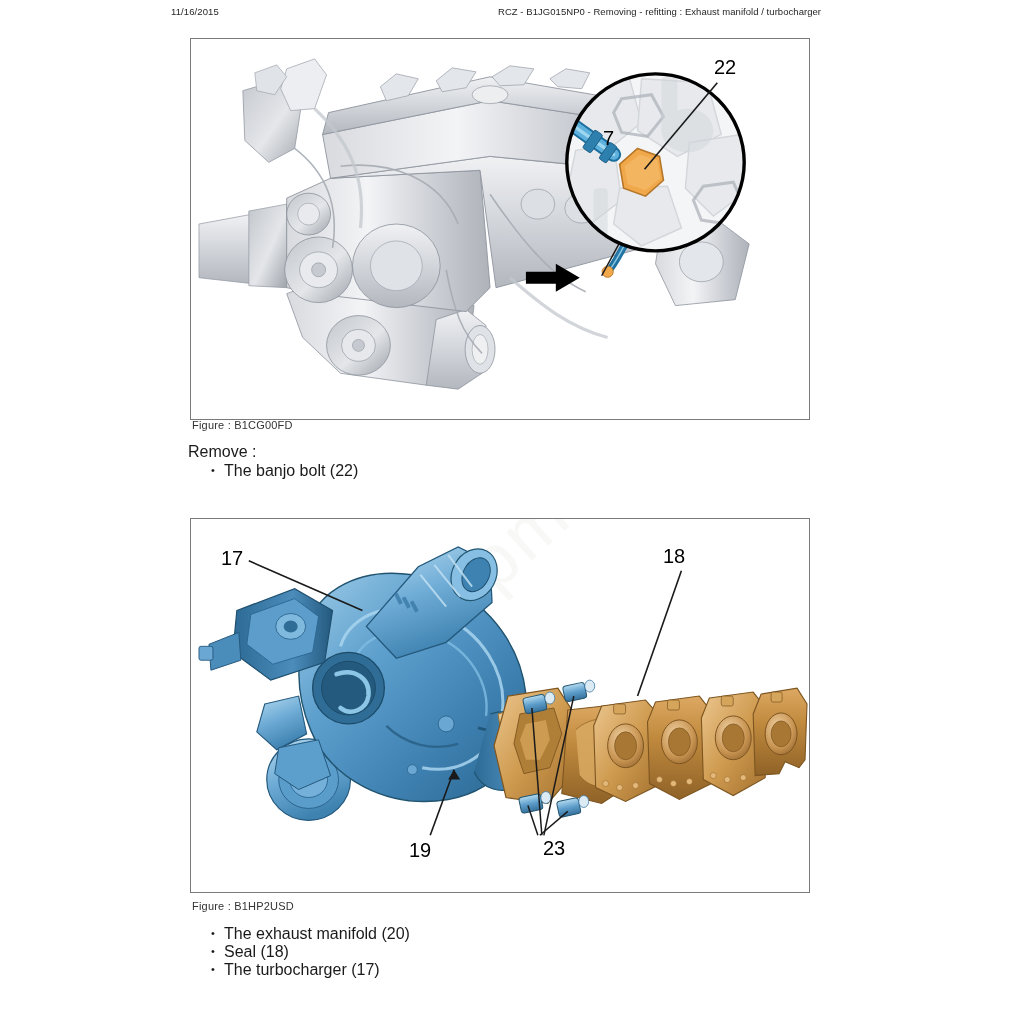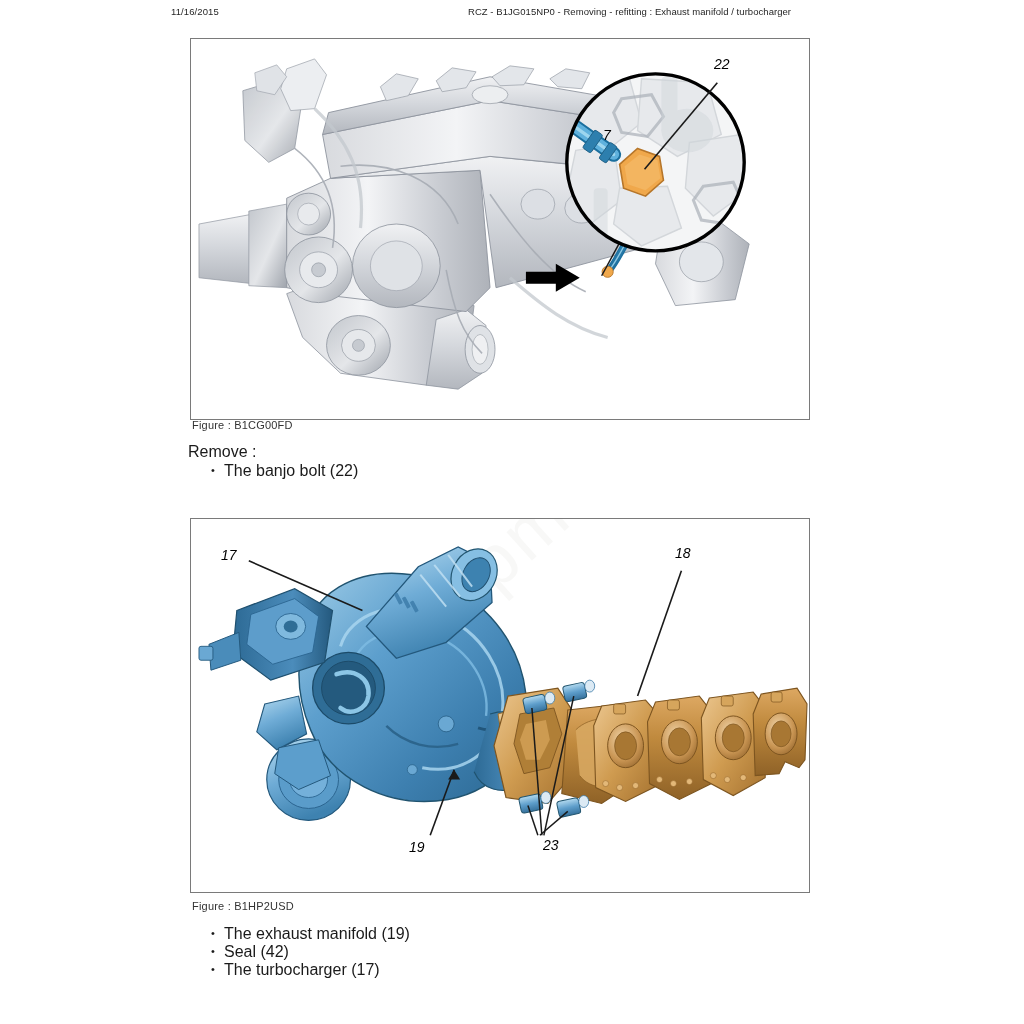--- a/index.html
+++ b/index.html
@@ -25,21 +25,21 @@
   }
   .hdr-date {
     position: absolute;
     left: 171px; top: 6px;
     font-size: 9.5px;
     color: #262626;
     letter-spacing: 0.1px;
   }
   .hdr-title {
     position: absolute;
-    left: 468px; top: 6px;
+    left: 498px; top: 6px;
     font-size: 9.5px;
     color: #262626;
     letter-spacing: 0.05px;
     white-space: nowrap;
   }
 
   
   .figure-frame {
     position: absolute;
     border: 1.5px solid #7a7a7a;
@@ -78,25 +78,24 @@
     content: "\2022";
     position: absolute;
     left: -13px;
     top: -1px;
     font-size: 11px;
   }
 
   
   .callout-num {
     position: absolute;
-    font-size: 14px;
+    font-size: 20px;
     font-family: "Liberation Sans", sans-serif;
     color: #000;
     font-weight: 400;
-    font-style: italic;
   }
   .fig-svg {
     position: absolute;
     left: 0; top: 0;
     width: 100%;
     height: 100%;
     pointer-events: none;
   }
 
   
@@ -476,26 +475,26 @@
       <path d="M264 252 L258 262 L270 262 Z" fill="#1a1a1a" stroke="none"></path>
 
       <line x1="352" y1="318" x2="342" y2="190" stroke-width="1.5"></line>
       <line x1="354" y1="318" x2="384" y2="178" stroke-width="1.5"></line>
       <line x1="348" y1="318" x2="338" y2="288" stroke-width="1.5"></line>
       <line x1="350" y1="318" x2="378" y2="294" stroke-width="1.5"></line>
     </g>
   </svg>
 
   <div class="callout-num" style="left:30px; top:28px;">17</div>
-  <div class="callout-num" style="left:484px; top:26px;">18</div>
+  <div class="callout-num" style="left:472px; top:26px;">18</div>
   <div class="callout-num" style="left:352px; top:318px;">23</div>
   <div class="callout-num" style="left:218px; top:320px;">19</div>
 </div>
 
 <div class="figure-caption" id="figure-2-caption">Figure : B1HP2USD</div>
 
 <div class="body-block" id="text-block-2">
   <ul class="bullets">
-    <li>The exhaust manifold (19)</li>
-    <li>Seal (42)</li>
+    <li>The exhaust manifold (20)</li>
+    <li>Seal (18)</li>
     <li>The turbocharger (17)</li>
   </ul>
 </div>
 
 </body></html>

